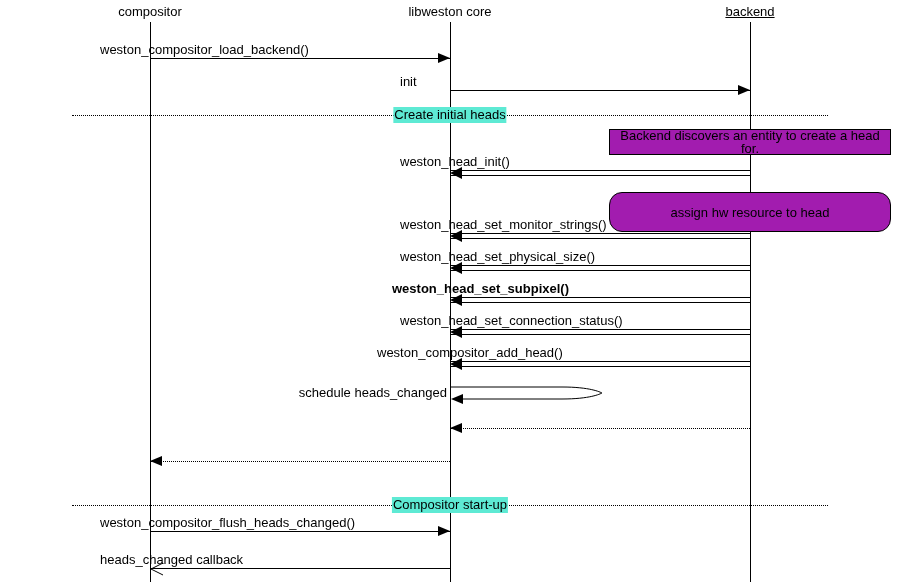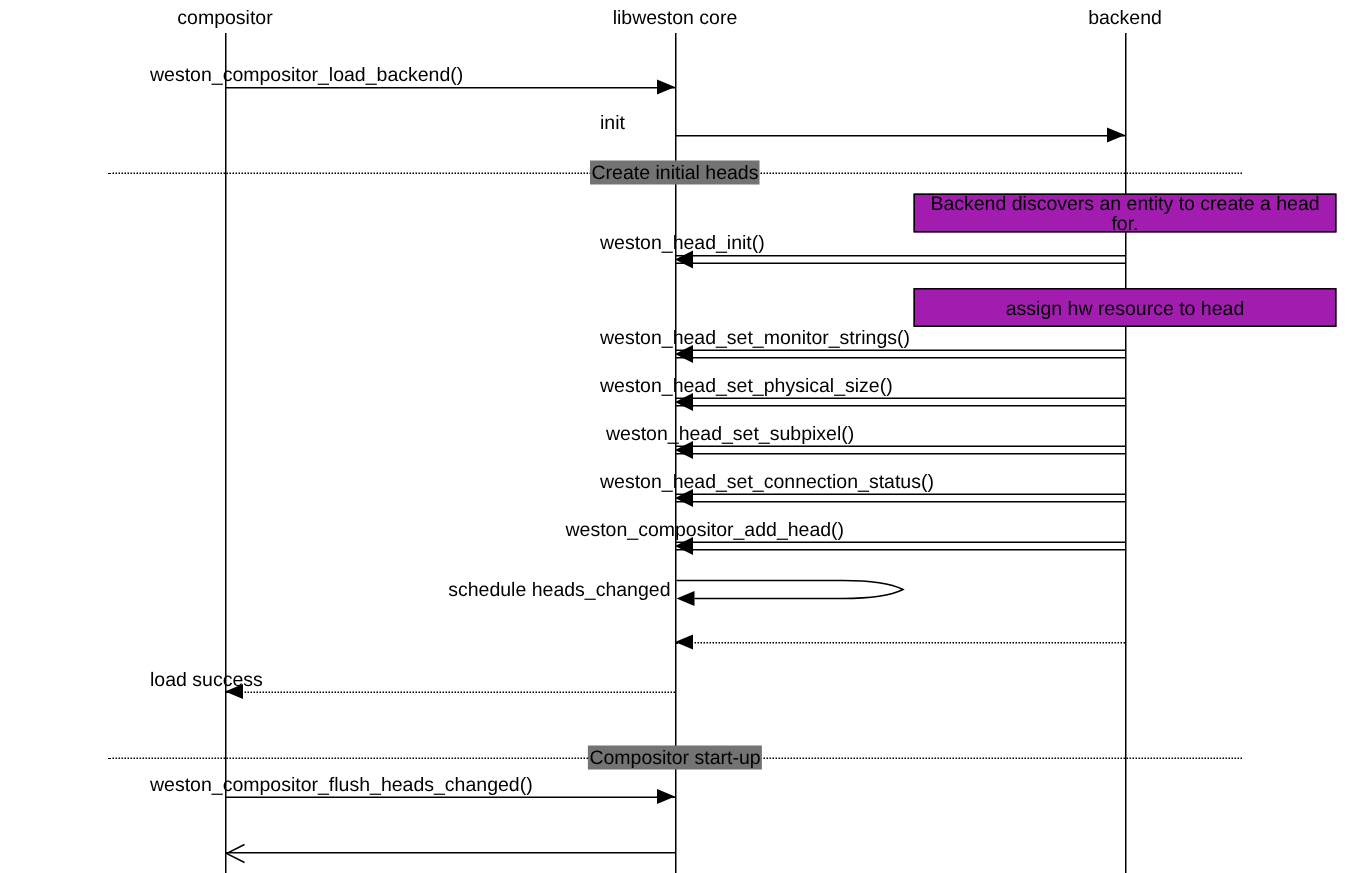--- a/index.html
+++ b/index.html
@@ -59,21 +59,21 @@
     display: flex;
     align-items: center;
     justify-content: center;
     text-align: center;
     line-height: 13px;
     box-sizing: border-box;
     padding: 0 4px;
   }
   .divider-label {
     position: absolute;
-    background: #737373;
+    background: #5eead4;
     height: 16px;
     line-height: 16px;
     text-align: right;
     white-space: nowrap;
     transform: translateX(-50%);
     padding: 0 1px;
   }
   .selfloop-label {
     position: absolute;
     width: 300px;
@@ -84,68 +84,68 @@
   }
 </style>
 </head>
 <body>
 
 <div class="canvas">
     <div class="participant-label" style="left: 50px; top: 4px;">compositor</div>
     <div class="lifeline" style="left: 150px; top: 22px; height: 560px;"></div>
     <div class="participant-label" style="left: 350px; top: 4px;">libweston core</div>
     <div class="lifeline" style="left: 450px; top: 22px; height: 560px;"></div>
-    <div class="participant-label" style="left: 650px; top: 4px;">backend</div>
+    <div class="participant-label" style="left: 650px; top: 4px; text-decoration: underline;">backend</div>
     <div class="lifeline" style="left: 750px; top: 22px; height: 560px;"></div>
     <div class="msg-line-solid" style="left: 150px; width: 300px; top: 58px;"></div>
     <div class="arrow-filled-right" style="left: 438px; top: 53px;"></div>
     <div class="msg-label" style="left: 100px; top: 42px;">weston_compositor_load_backend()</div>
     <div class="msg-line-solid" style="left: 450px; width: 300px; top: 90px;"></div>
     <div class="arrow-filled-right" style="left: 738px; top: 85px;"></div>
     <div class="msg-label" style="left: 400px; top: 74px;">init</div>
     <div class="msg-line-dotted" style="left: 72px; width: 756px; top: 115px;"></div>
     <div class="divider-label" style="left: 450px; top: 107px;">Create initial heads</div>
     <div class="note-box" style="left: 609px; top: 129px; width: 282px; height: 26px;">Backend discovers an entity to create a head for.</div>
     <div class="msg-line-solid" style="left: 450px; width: 300px; top: 170px;"></div>
     <div class="msg-line-solid" style="left: 450px; width: 300px; top: 175px;"></div>
     <div class="arrow-filled-left arrow-big" style="left: 450px; top: 167px;"></div>
     <div class="msg-label" style="left: 400px; top: 154px;">weston_head_init()</div>
-    <div class="note-box" style="left: 609px; top: 192px; width: 282px; height: 26px;">assign hw resource to head</div>
+    <div class="note-box" style="left: 609px; top: 192px; width: 282px; height: 40px; border-radius: 13px;">assign hw resource to head</div>
     <div class="msg-line-solid" style="left: 450px; width: 300px; top: 233px;"></div>
     <div class="msg-line-solid" style="left: 450px; width: 300px; top: 238px;"></div>
     <div class="arrow-filled-left arrow-big" style="left: 450px; top: 230px;"></div>
     <div class="msg-label" style="left: 400px; top: 217px;">weston_head_set_monitor_strings()</div>
     <div class="msg-line-solid" style="left: 450px; width: 300px; top: 265px;"></div>
     <div class="msg-line-solid" style="left: 450px; width: 300px; top: 270px;"></div>
     <div class="arrow-filled-left arrow-big" style="left: 450px; top: 262px;"></div>
     <div class="msg-label" style="left: 400px; top: 249px;">weston_head_set_physical_size()</div>
     <div class="msg-line-solid" style="left: 450px; width: 300px; top: 297px;"></div>
     <div class="msg-line-solid" style="left: 450px; width: 300px; top: 302px;"></div>
     <div class="arrow-filled-left arrow-big" style="left: 450px; top: 294px;"></div>
-    <div class="msg-label" style="left: 404px; top: 281px;">weston_head_set_subpixel()</div>
+    <div class="msg-label" style="left: 392px; top: 281px; font-weight: bold;">weston_head_set_subpixel()</div>
     <div class="msg-line-solid" style="left: 450px; width: 300px; top: 329px;"></div>
     <div class="msg-line-solid" style="left: 450px; width: 300px; top: 334px;"></div>
     <div class="arrow-filled-left arrow-big" style="left: 450px; top: 326px;"></div>
     <div class="msg-label" style="left: 400px; top: 313px;">weston_head_set_connection_status()</div>
     <div class="msg-line-solid" style="left: 450px; width: 300px; top: 361px;"></div>
     <div class="msg-line-solid" style="left: 450px; width: 300px; top: 366px;"></div>
     <div class="arrow-filled-left arrow-big" style="left: 450px; top: 358px;"></div>
     <div class="msg-label" style="left: 377px; top: 345px;">weston_compositor_add_head()</div>
     <svg width="154" height="22" style="position: absolute; left: 450px; top: 383px;">
       <path d="M1,4 L112,4 C140,4 150,9 152,10 C150,11 140,16 112,16 L13,16" fill="none" stroke="#000000"></path>
       <polygon points="13,11 13,21 1,16" fill="#000000"></polygon>
     </svg>
     <div class="selfloop-label" style="left: 147px; top: 385px;">schedule heads_changed</div>
     <div class="msg-line-dotted" style="left: 450px; width: 300px; top: 428px;"></div>
     <div class="arrow-filled-left" style="left: 450px; top: 423px;"></div>
     <div class="msg-line-dotted" style="left: 150px; width: 300px; top: 461px;"></div>
     <div class="arrow-filled-left" style="left: 150px; top: 456px;"></div>
-    <div class="msg-label" style="left: 100px; top: 445px;">load success</div>
     <div class="msg-line-dotted" style="left: 72px; width: 756px; top: 505px;"></div>
     <div class="divider-label" style="left: 450px; top: 497px;">Compositor start-up</div>
     <div class="msg-line-solid" style="left: 150px; width: 300px; top: 531px;"></div>
     <div class="arrow-filled-right" style="left: 438px; top: 526px;"></div>
     <div class="msg-label" style="left: 100px; top: 515px;">weston_compositor_flush_heads_changed()</div>
     <div class="msg-line-solid" style="left: 150px; width: 300px; top: 568px;"></div>
     <svg width="14" height="14" style="position: absolute; left: 150px; top: 562px;">
       <path d="M13,1 L1,7 L13,13" fill="none" stroke="#000000"></path>
     </svg>
+    <div class="msg-label" style="left: 100px; top: 552px;">heads_changed callback</div>
   </div>
 
 </body></html>

